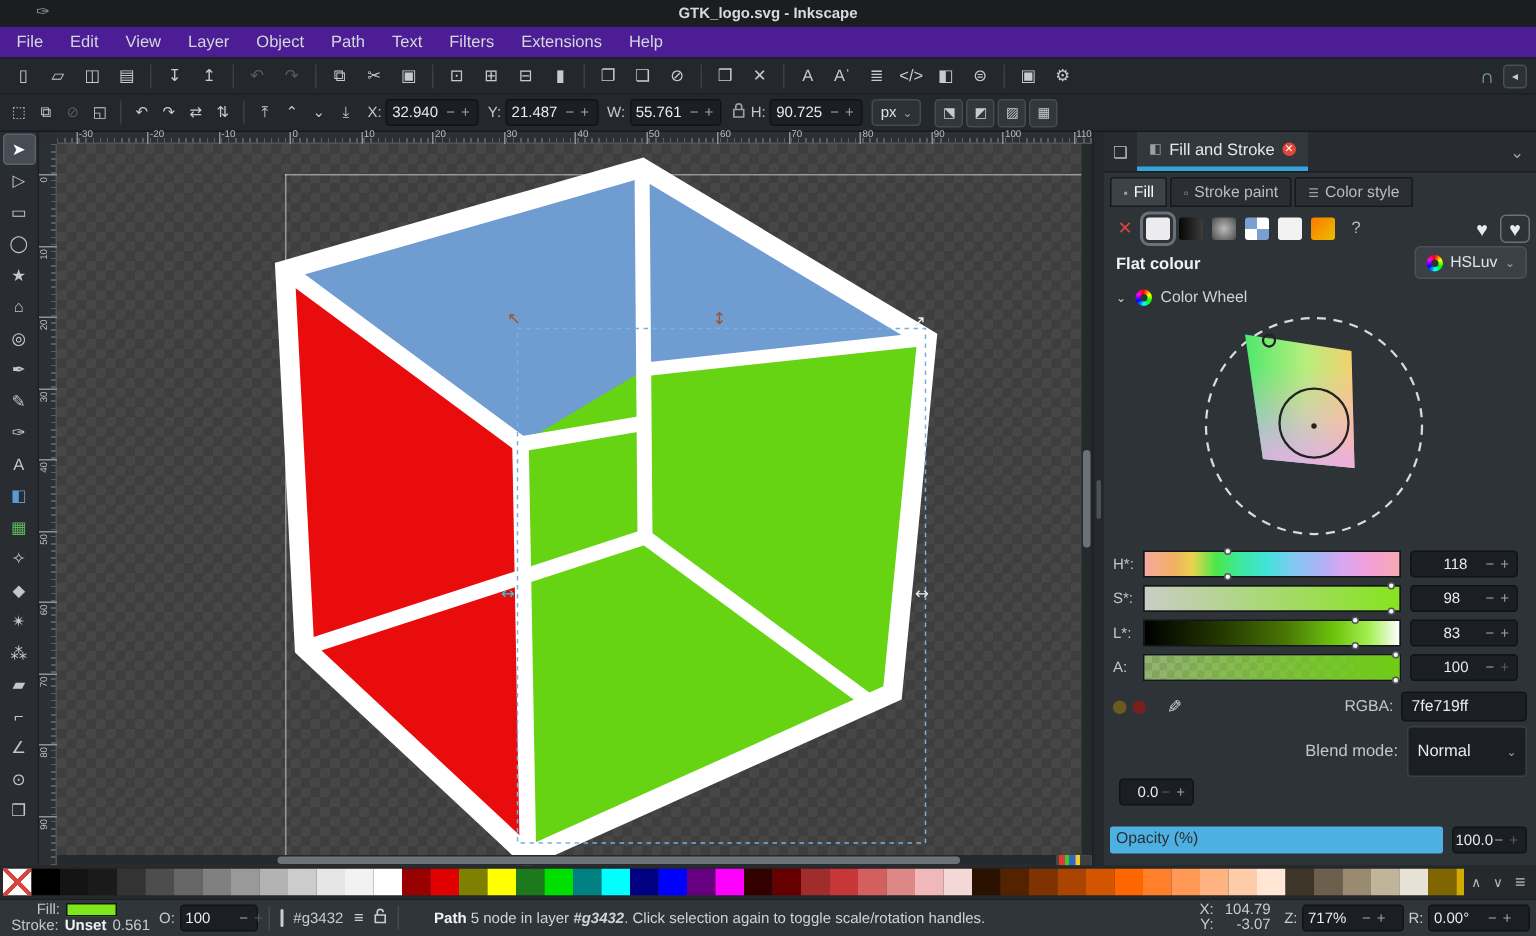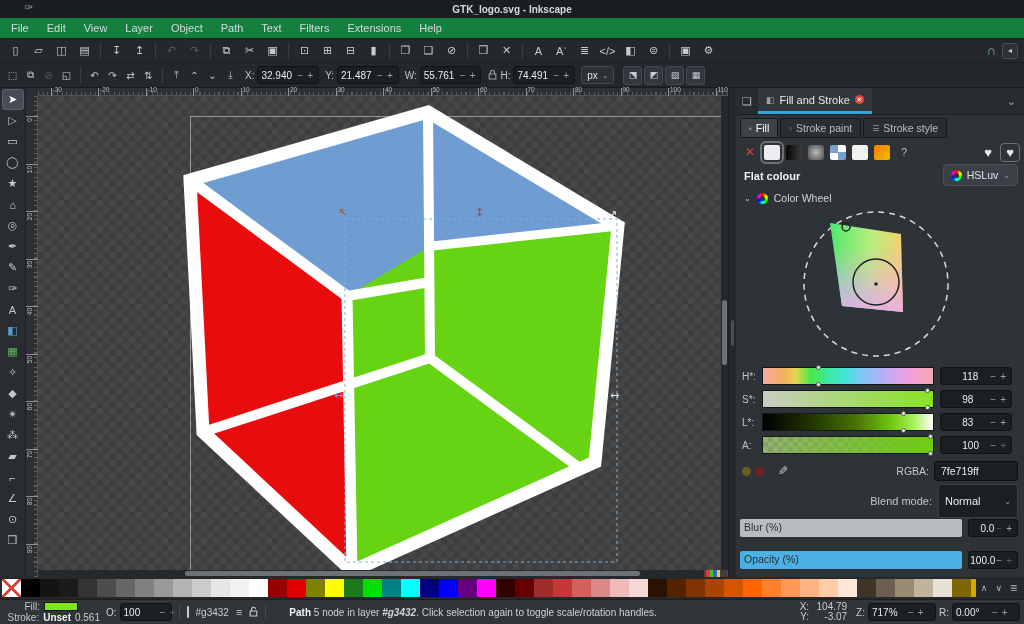--- a/index.html
+++ b/index.html
@@ -4,21 +4,21 @@
 <style>
   * { margin:0; padding:0; box-sizing:border-box; }
   html,body { width:1024px; height:624px; overflow:hidden; }
   body { font-family:"Liberation Sans","DejaVu Sans",sans-serif; background:#24282c; color:#dfe3e7; font-size:11px; }
   #app { position:relative; width:1024px; height:624px; background:#24282c; }
 
   
   #titlebar { position:absolute; left:0; top:0; width:100%; height:18px; background:#1b1e21;
     display:flex; align-items:center; justify-content:center; font-weight:bold; font-size:10px; color:#d6dade; }
   #titlebar .app-ic { position:absolute; left:24px; top:1px; color:#8a9096; font-size:11px; }
-  #menubar { position:absolute; left:0; top:18px; width:100%; height:20px; background:#15803d;
+  #menubar { position:absolute; left:0; top:18px; width:100%; height:20px; background:#4c1d95;
     display:flex; align-items:center; padding-left:2px; }
   .menu-item { padding:2px 9px; color:#d4d8dc; font-size:11px; cursor:default; }
 
   #commandbar { position:absolute; left:0; top:38px; width:100%; height:24px; background:#24282c;
     border-top:1px solid #1c1f22; display:flex; align-items:center; padding-left:4px; }
   .cmd-btn { width:21px; height:20px; display:flex; align-items:center; justify-content:center;
     color:#c7cbd0; font-size:11px; border-radius:3px; margin:0 1px; }
   .cmd-btn.disabled { color:#565c62; }
   .vsep { width:1px; height:16px; background:#3a3f45; margin:0 4px; }
   #cmdbar-right { margin-left:auto; display:flex; align-items:center; padding-right:6px; gap:6px; }
@@ -311,21 +311,21 @@
       </div>
     </div>
     <span class="lock-ic">
       <svg width="9" height="11" viewBox="0 0 9 11">
           <path d="M2.5,5 V3.2 a2,2 0 0 1 4,0 V5 M1.2,5 h6.6 v5 h-6.6 z" fill="none" stroke="#9aa0a6" stroke-width="1.1"></path>
         </svg>
     </span>
     <div class="tc-field" style="margin-left:0;">
       <span class="lbl">H:</span>
       <div class="spinbox">
-        <span class="val">74.491</span>
+        <span class="val">90.725</span>
           <span class="minus">−</span>
           <span class="plus">+</span>
       </div>
     </div>
     <div class="unit-select">
       <span>px</span>
         <span style="font-size:8px;color:#9aa0a6;">⌄</span>
     </div>
     <div id="tc-toggles" style="display:flex;margin-left:6px;">
         <div class="tc-toggle">⬔</div>
@@ -481,21 +481,21 @@
         <div class="subtab active">
           <span class="ic">▪</span>
           <span>Fill</span>
         </div>
         <div class="subtab">
           <span class="ic">▫</span>
           <span>Stroke paint</span>
         </div>
         <div class="subtab">
           <span class="ic">☰</span>
-          <span>Stroke style</span>
+          <span>Color style</span>
         </div>
       </div>
     <div id="paint-row">
         <div class="paint-btn p-none">✕</div>
         <div class="paint-btn p-flat"></div>
         <div class="paint-btn p-linear"></div>
         <div class="paint-btn p-radial"></div>
         <div class="paint-btn p-pattern"></div>
         <div class="paint-btn p-swatch"></div>
         <div class="paint-btn p-mesh"></div>
@@ -608,23 +608,20 @@
 
     <div id="blend-row">
       <span class="lab">Blend mode:</span>
       <div id="blend-select">
         <span>Normal</span>
           <span class="caret">⌄</span>
       </div>
     </div>
 
     <div class="bar-row" style="top:430px;">
-      <div class="fill-bar" id="blur-bar">
-        <span class="in-lab">Blur (%)</span>
-      </div>
       <div class="spinbox">
         <span class="val">0.0</span>
           <span class="minus dim">−</span>
           <span class="plus">+</span>
       </div>
     </div>
     <div class="bar-row" style="top:462px;">
       <div class="fill-bar" id="opacity-bar">
         <span class="in-lab">Opacity (%)</span>
       </div>

